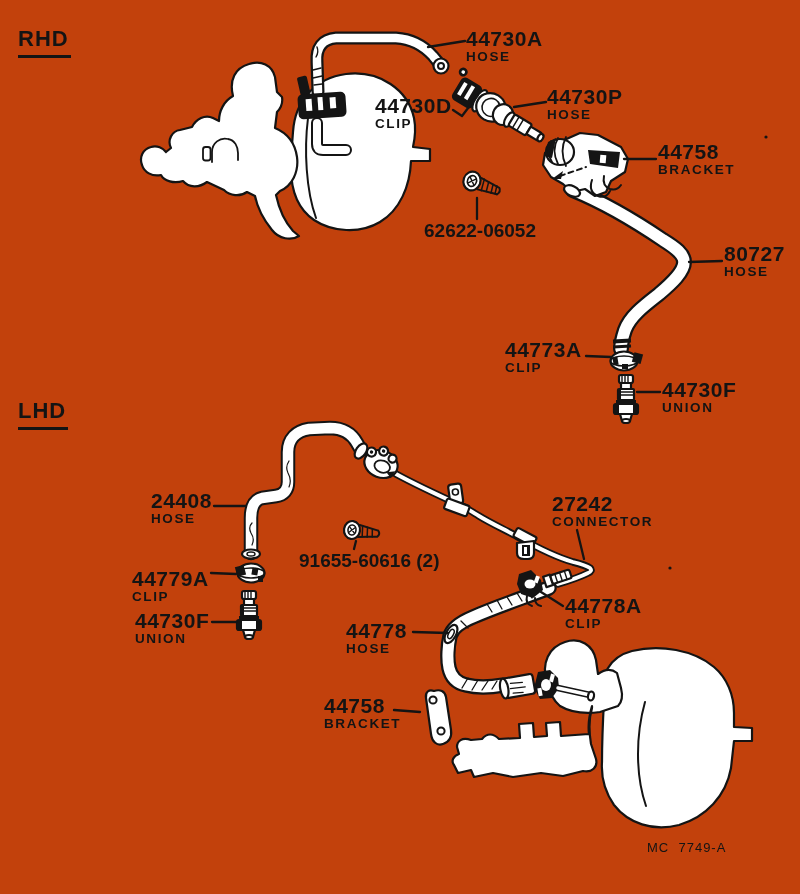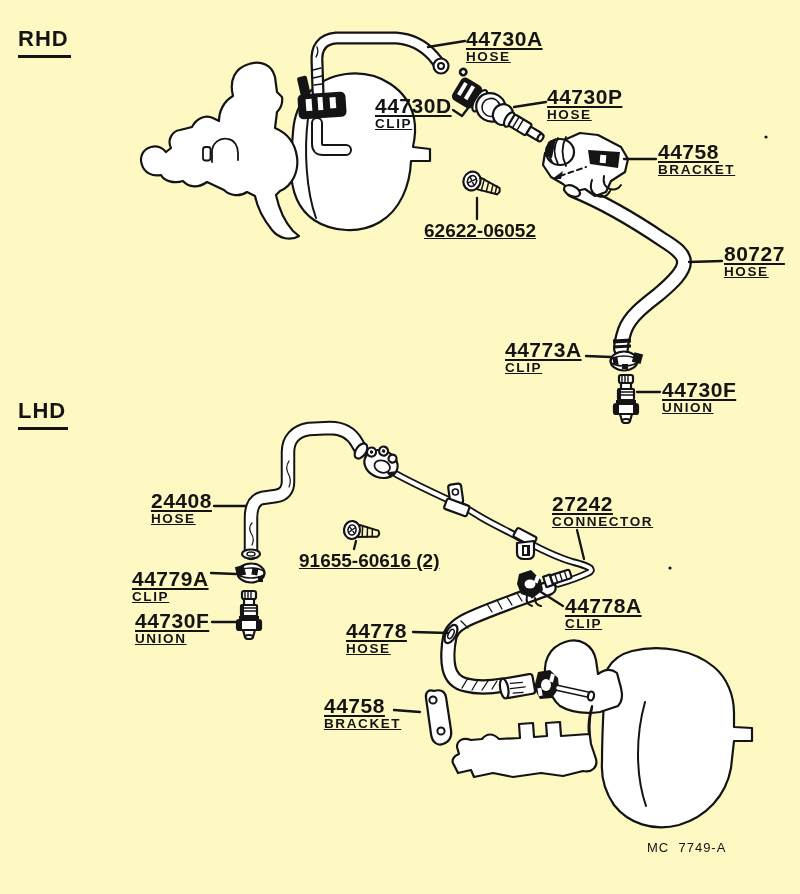--- a/index.html
+++ b/index.html
@@ -1,19 +1,19 @@
 <!DOCTYPE html>
 <html><head>
 <meta charset="utf-8">
 <style>
   html,body{margin:0;padding:0;background:#fff;}
-  #page{position:relative;width:800px;height:894px;background:#fef9c3;overflow:hidden;
+  #page{position:relative;width:800px;height:894px;background:#c2410c;overflow:hidden;
         font-family:"Liberation Sans", sans-serif;color:#141414;}
   #diagram-svg{position:absolute;left:0;top:0;}
-  .part-label{position:absolute;font-weight:700;line-height:1;text-decoration:underline;}
+  .part-label{position:absolute;font-weight:700;line-height:1;}
   .part-number{font-size:21px;letter-spacing:0.5px;white-space:nowrap;}
   .part-number.small{font-size:19px;letter-spacing:0px;}
   .part-type{font-size:13.5px;letter-spacing:1.6px;margin-top:1px;white-space:nowrap;}
   .section-heading{position:absolute;font-weight:700;font-size:22px;letter-spacing:1px;
         border-bottom:3px solid #141414;padding:0 2px 3px 0;}
   .mc-code{position:absolute;font-weight:400;font-size:13px;letter-spacing:1px;white-space:pre;}
   
   .ln{stroke:#141414;fill:none;stroke-linecap:round;stroke-linejoin:round;}
   .blob{stroke:#141414;fill:#ffffff;stroke-width:2.2;stroke-linejoin:round;}
   .dark{fill:#141414;stroke:none;}

